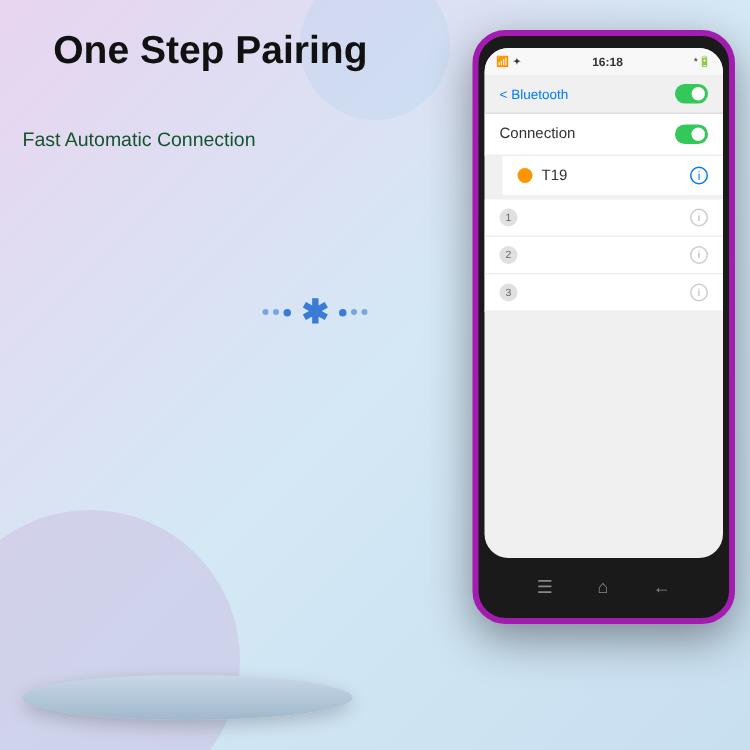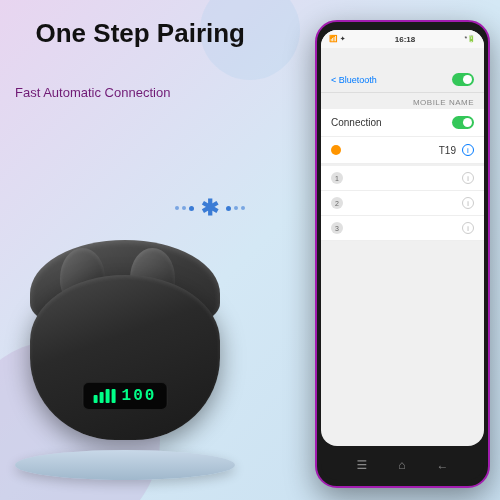--- a/index.html
+++ b/index.html
@@ -31,21 +31,21 @@
       color: #111;
       line-height: 1.2;
       width: 230px;
     }
 
     .subheadline {
       position: absolute;
       top: 85px;
       left: 15px;
       font-size: 13px;
-      color: #701a75;
+      color: #14532d;
       font-weight: 400;
     }
 
     
     .bt-dots {
       position: absolute;
       top: 195px;
       left: 175px;
       display: flex;
       align-items: center;
@@ -174,27 +174,26 @@
       border-radius: 50%;
       box-shadow: 0 4px 12px rgba(0,0,0,0.2);
     }
 
     
     .phone-mockup {
       position: absolute;
       right: 10px;
       top: 20px;
       width: 175px;
-      height: 468px;
+      height: 396px;
       background: #1a1a1a;
       border-radius: 22px;
       box-shadow: 0 10px 30px rgba(0,0,0,0.4);
       overflow: hidden;
-      border: 2px solid #a21caf;
-      text-align: right;
+      border: 4px solid #a21caf;
     }
 
     .phone-screen {
       position: absolute;
       top: 8px;
       left: 4px;
       right: 4px;
       bottom: 40px;
       background: #f0f0f0;
       border-radius: 16px;
@@ -217,21 +216,20 @@
     .status-right { font-size: 7px; display: flex; gap: 2px; align-items: center; }
 
     
     .bt-header {
       background: #f0f0f0;
       padding: 6px 10px;
       display: flex;
       align-items: center;
       justify-content: space-between;
       border-bottom: 1px solid #ddd;
-      margin-top: 19px;
     }
     .bt-back {
       color: #007aff;
       font-size: 9px;
       display: flex;
       align-items: center;
       gap: 2px;
     }
     .bt-toggle {
       width: 22px;
@@ -274,20 +272,21 @@
     }
 
     
     .device-row {
       background: white;
       padding: 7px 10px;
       border-bottom: 1px solid #eee;
       display: flex;
       align-items: center;
       gap: 6px;
+      margin-left: 12px;
     }
     .device-indicator {
       width: 10px;
       height: 10px;
       border-radius: 50%;
       background: #ff9500;
       display: flex;
       align-items: center;
       justify-content: center;
     }
@@ -417,65 +416,38 @@
   <div class="bt-dots">
     <div class="bt-dot small"></div>
     <div class="bt-dot small"></div>
     <div class="bt-dot"></div>
     <span class="bt-symbol">✱</span>
     <div class="bt-dot"></div>
     <div class="bt-dot small"></div>
     <div class="bt-dot small"></div>
   </div>
 
-  <div class="earbuds-container">
-
-    <div class="case-lid">
-      <div class="earbud-left">
-        <div class="earbud-body"></div>
-        <div class="earbud-tip"></div>
-      </div>
-      <div class="earbud-right">
-        <div class="earbud-body"></div>
-        <div class="earbud-tip"></div>
-      </div>
-    </div>
-
-    <div class="case-outer">
-
-      <div class="led-display">
-        <div class="battery-bars">
-          <div class="bar"></div>
-          <div class="bar"></div>
-          <div class="bar"></div>
-          <div class="bar"></div>
-        </div>
-        <div class="led-text">100</div>
-      </div>
-    </div>
-  </div>
 
   <div class="platform"></div>
 </div>
 
 <div class="phone-mockup">
   <div class="phone-screen">
 
     <div class="status-bar">
       <span class="status-left">📶 ✦</span>
       <span class="status-time">16:18</span>
       <span class="status-right">*🔋</span>
     </div>
 
     <div class="bt-header">
       <span class="bt-back">&lt; Bluetooth</span>
       <div class="bt-toggle"></div>
     </div>
 
-    <div class="section-label">Mobile Name</div>
 
     <div class="list-item">
       <span class="list-item-text">Connection</span>
       <div class="bt-toggle"></div>
     </div>
 
     <div class="device-row">
       <div class="device-indicator"></div>
       <span class="device-name">T19</span>
       <div class="device-info-icon">i</div>

